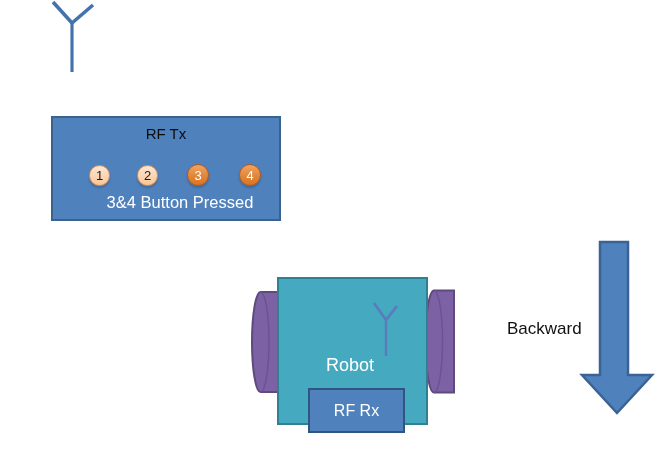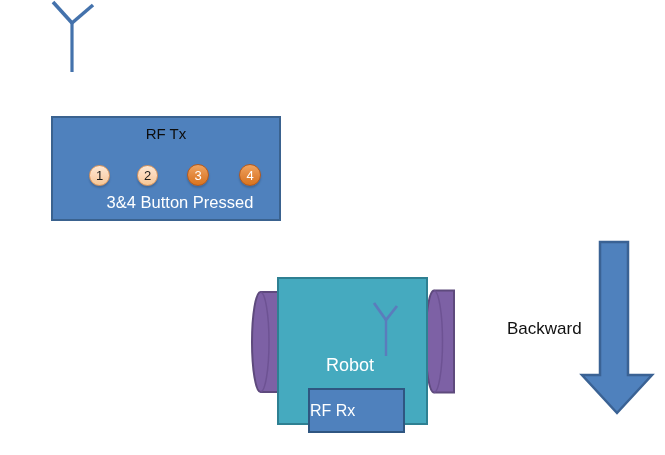--- a/index.html
+++ b/index.html
@@ -41,21 +41,21 @@
   .wheel-right{left:424px;top:289px;}
   .robot-body{
     position:absolute;left:277px;top:244px;width:151px;height:148px;
     background:var(--robot-teal);border:2px solid var(--robot-teal-border);
     box-sizing:border-box;z-index:2;margin-top:33px;
   }
   .robot-label{position:absolute;left:47px;top:76px;color:#ffffff;font-size:18px;}
   .rx-box{
     position:absolute;left:29px;top:109px;width:97px;height:45px;
     background:var(--box-blue);border:2px solid var(--rx-box-border);
-    box-sizing:border-box;display:flex;align-items:center;justify-content:flex-start;
+    box-sizing:border-box;display:flex;align-items:center;justify-content:center;
     color:#ffffff;font-size:16px;
   }
   .rx-antenna{position:absolute;left:370px;top:298px;z-index:3;}
   
   .arrow-down{position:absolute;left:578px;top:238px;z-index:1;}
   .backward-label{position:absolute;left:507px;top:319px;color:#111111;font-size:17px;}
 </style>
 </head>
 <body>
 

